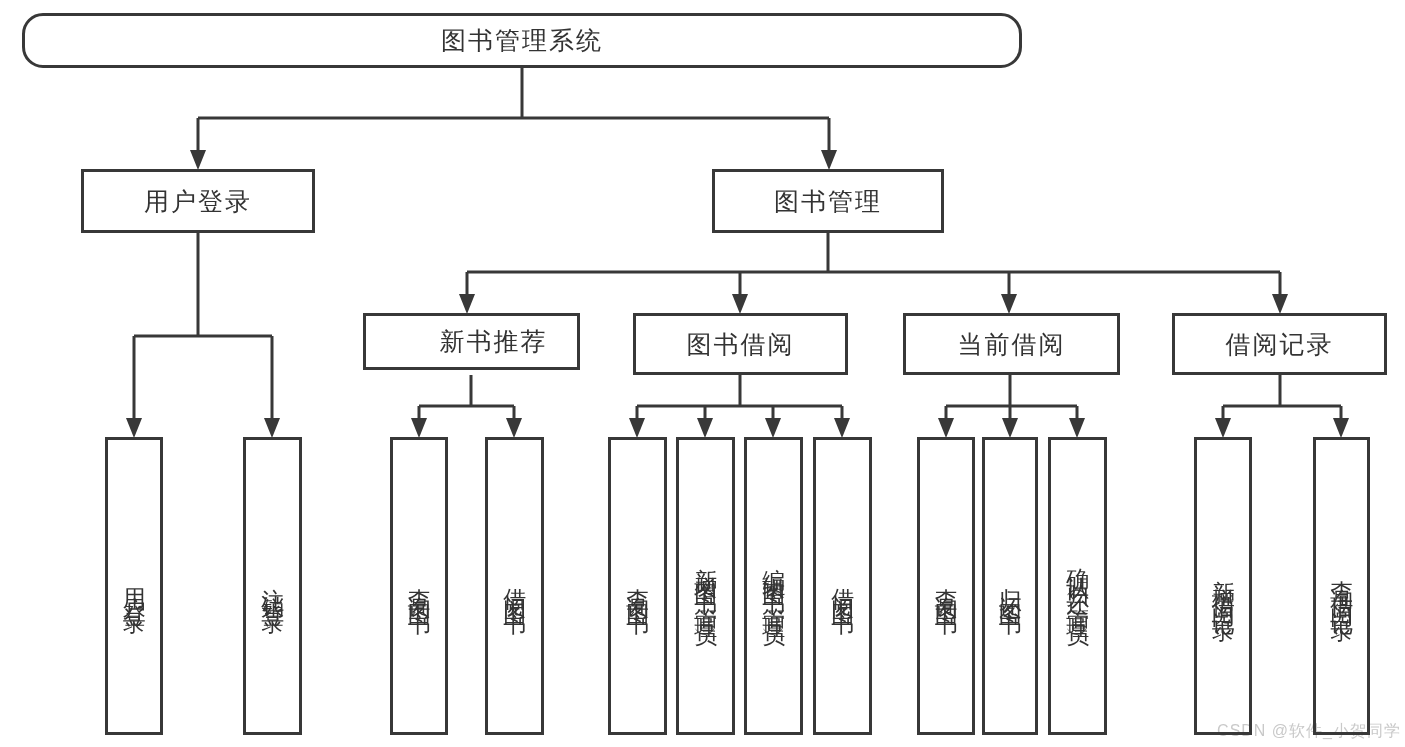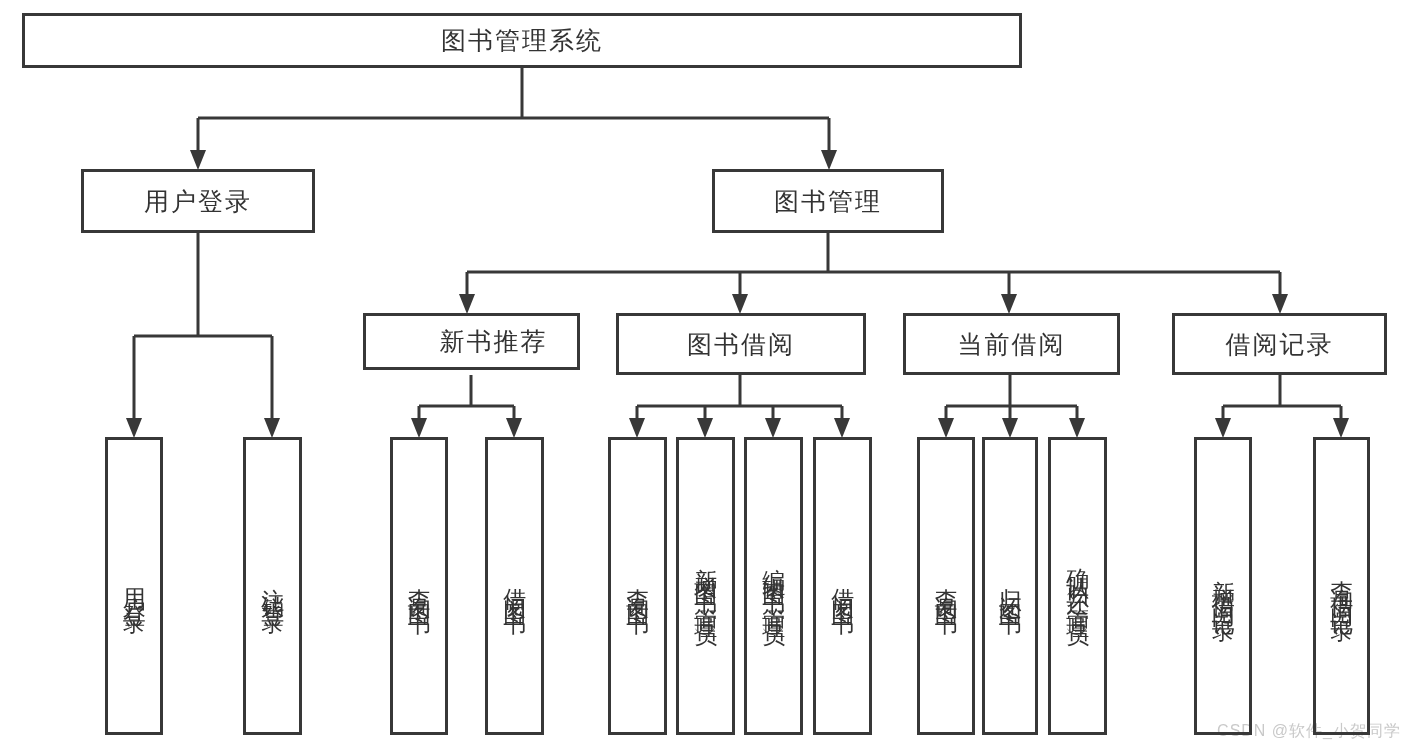--- a/index.html
+++ b/index.html
@@ -35,27 +35,27 @@
   }
   .vnode .label {
     writing-mode: vertical-rl;
     text-orientation: mixed;
     font-size: 23px;
     letter-spacing: 8px;
     line-height: 1.1;
     white-space: nowrap;
   }
   
-  .n-root   { left: 22px;   top: 13px;  width: 1000px; height: 55px; }
+  .n-root   { left: 22px;   top: 13px;  width: 1000px; height: 55px; border-radius: 21px; }
   
   .n-login  { left: 81px;   top: 169px; width: 234px;  height: 64px; }
   .n-mgmt   { left: 712px;  top: 169px; width: 232px;  height: 64px; text-align: right; }
   
   .n-newrec { left: 363px;  top: 313px; width: 217px;  height: 57px; padding-left: 44px; }
-  .n-borrow { left: 616px;  top: 313px; width: 250px;  height: 62px; }
+  .n-borrow { left: 633px;  top: 313px; width: 215px;  height: 62px; }
   .n-cur    { left: 903px;  top: 313px; width: 217px;  height: 62px; }
   .n-rec    { left: 1172px; top: 313px; width: 215px;  height: 62px; }
   
   .vnode    { top: 437px; height: 298px; }
   .n-l1  { left: 105px;  width: 58px; }
   .n-l2  { left: 243px;  width: 59px; }
   .n-l3  { left: 390px;  width: 58px; }
   .n-l4  { left: 485px;  width: 59px; }
   .n-l5  { left: 608px;  width: 59px; }
   .n-l6  { left: 676px;  width: 59px; }

